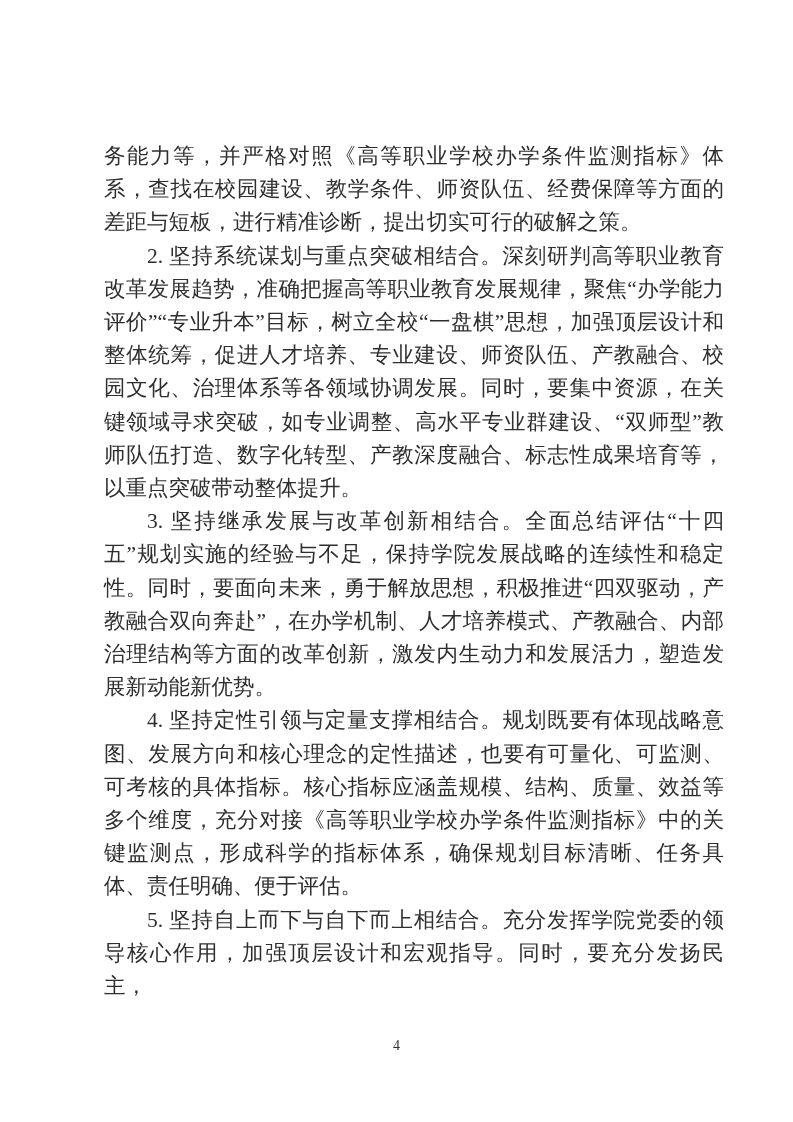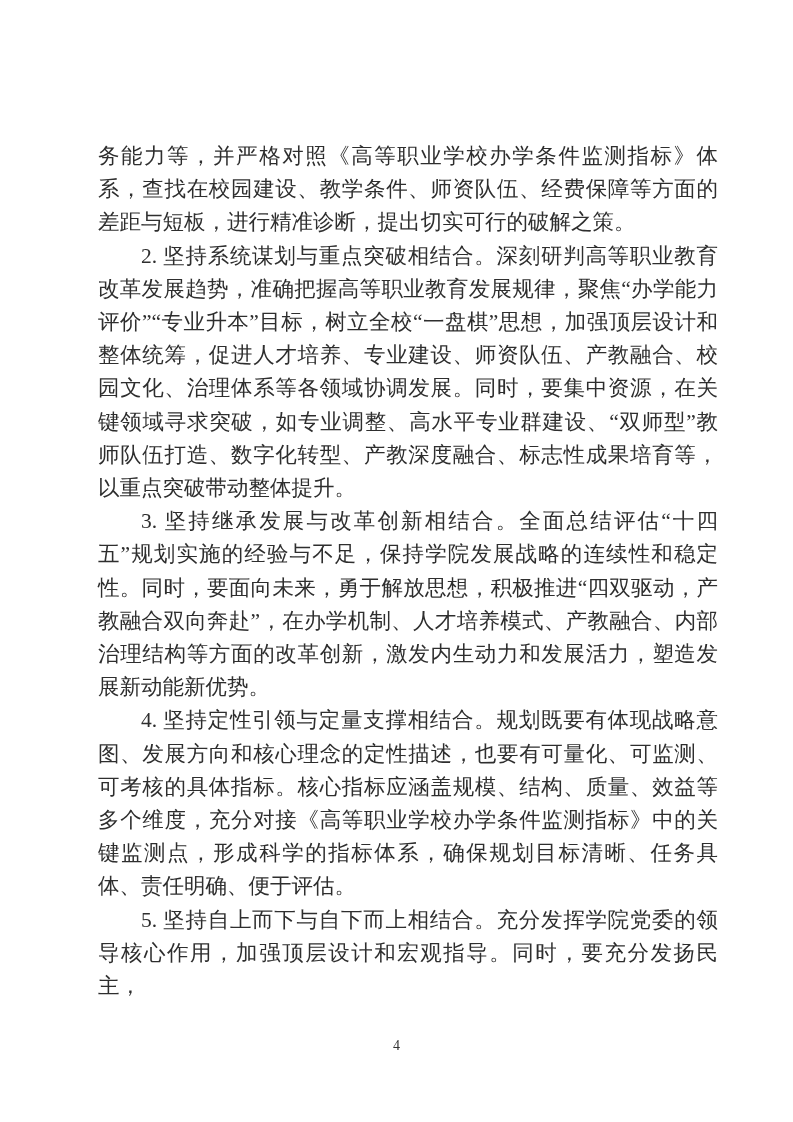--- a/index.html
+++ b/index.html
@@ -10,21 +10,21 @@
   .page {
     position: relative;
     width: 793px;
     height: 1122px;
     background: #ffffff;
     overflow: hidden;
     font-family: "Liberation Serif", serif;
   }
   .content {
     position: absolute;
-    left: 98px;
+    left: 104px;
     top: 140px;
     width: 620px;
     color: #2e2e2e;
     font-size: 21.5px;
     line-height: 33.2px;
     text-align: justify;
   }
   .para {
     margin: 0;
   }

